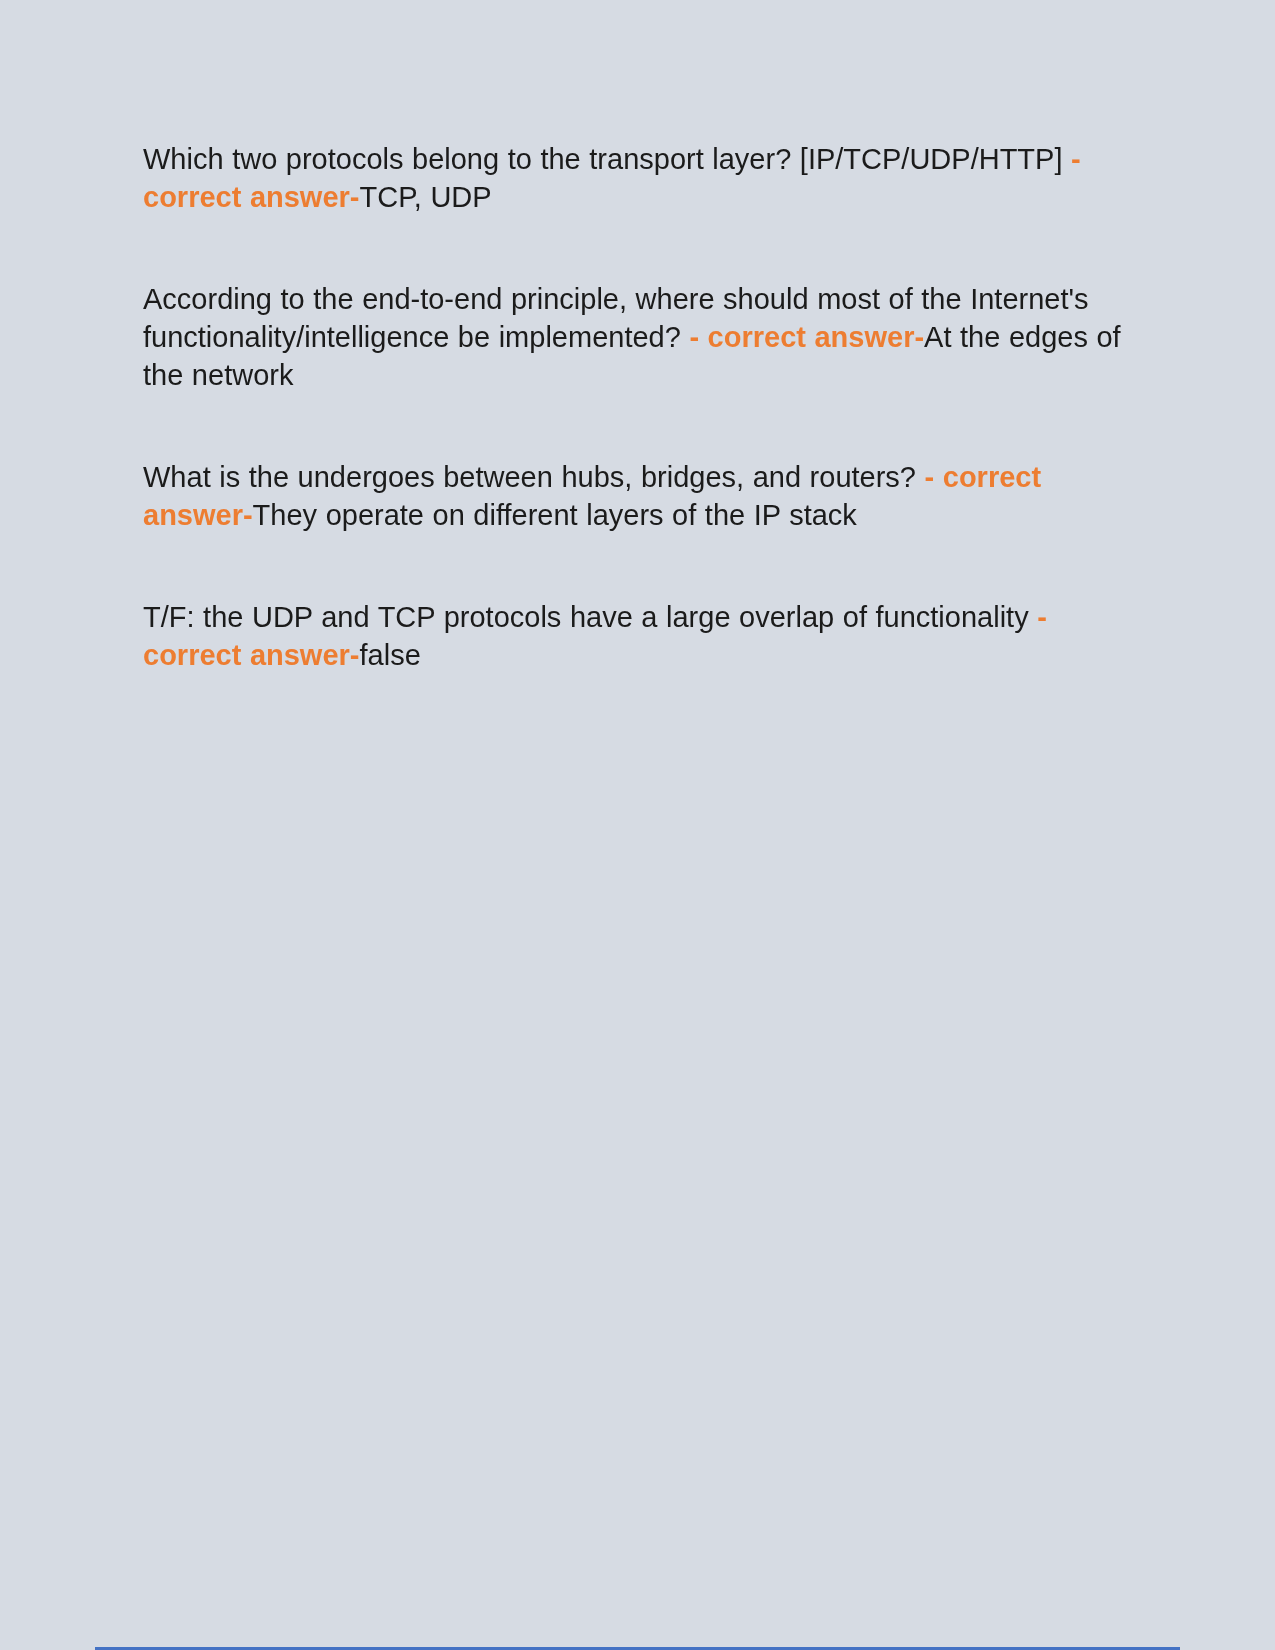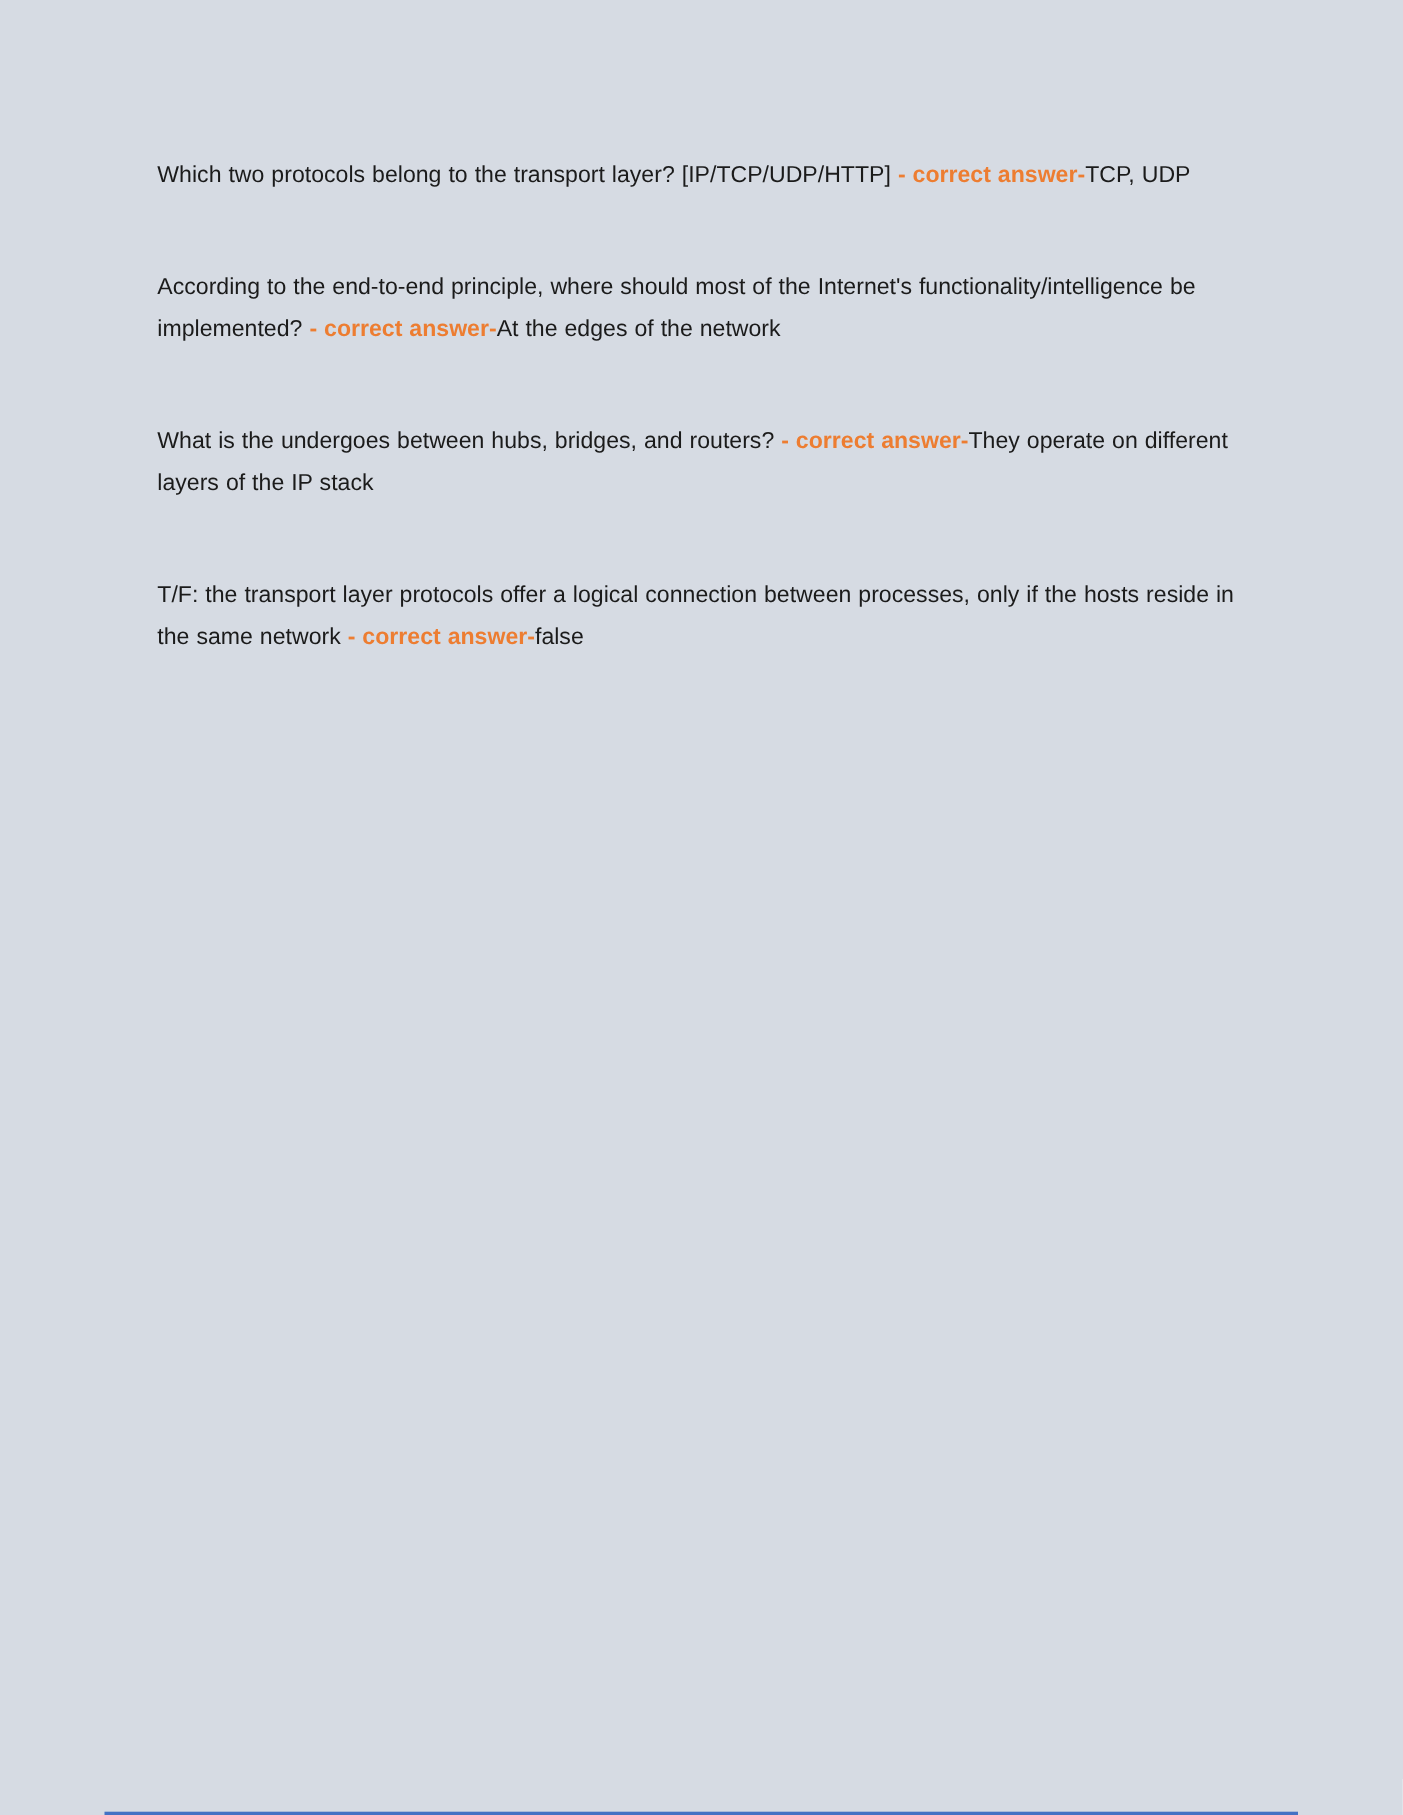--- a/index.html
+++ b/index.html
@@ -15,21 +15,21 @@
     font-family: "Liberation Sans", sans-serif;
   }
   .content {
     position: absolute;
     left: 143px;
     top: 140px;
     width: 992px;
   }
   .qa {
     margin: 0 0 64px 0;
-    font-size: 21px;
+    font-size: 29px;
     line-height: 38px;
     color: var(--text-color, #1b1b1b);
     word-spacing: 0.5px;
   }
   .qa .marker {
     color: var(--accent-color, #ed7d31);
     font-weight: 700;
   }
   .bottom-rule {
     position: absolute;
@@ -46,20 +46,20 @@
 <div class="page">
   <div class="content">
 
     <p class="qa"><span>Which two protocols belong to the transport layer? [IP/TCP/UDP/HTTP] </span><span class="marker">- correct answer-</span><span>TCP, UDP</span></p>
 
 
     <p class="qa"><span>According to the end-to-end principle, where should most of the Internet's functionality/intelligence be implemented? </span><span class="marker">- correct answer-</span><span>At the edges of the network</span></p>
 
     <p class="qa"><span>What is the undergoes between hubs, bridges, and routers? </span><span class="marker">- correct answer-</span><span>They operate on different layers of the IP stack</span></p>
 
+    <p class="qa"><span>T/F: the UDP and TCP protocols have a large overlap of functionality </span><span class="marker">- correct answer-</span><span>false</span></p>
 
-    <p class="qa"><span>T/F: the transport layer protocols offer a logical connection between processes, only if the hosts reside in the same network </span><span class="marker">- correct answer-</span><span>false</span></p>
 
 
 
   </div>
   <div class="bottom-rule"></div>
 </div>
 
 </body></html>

